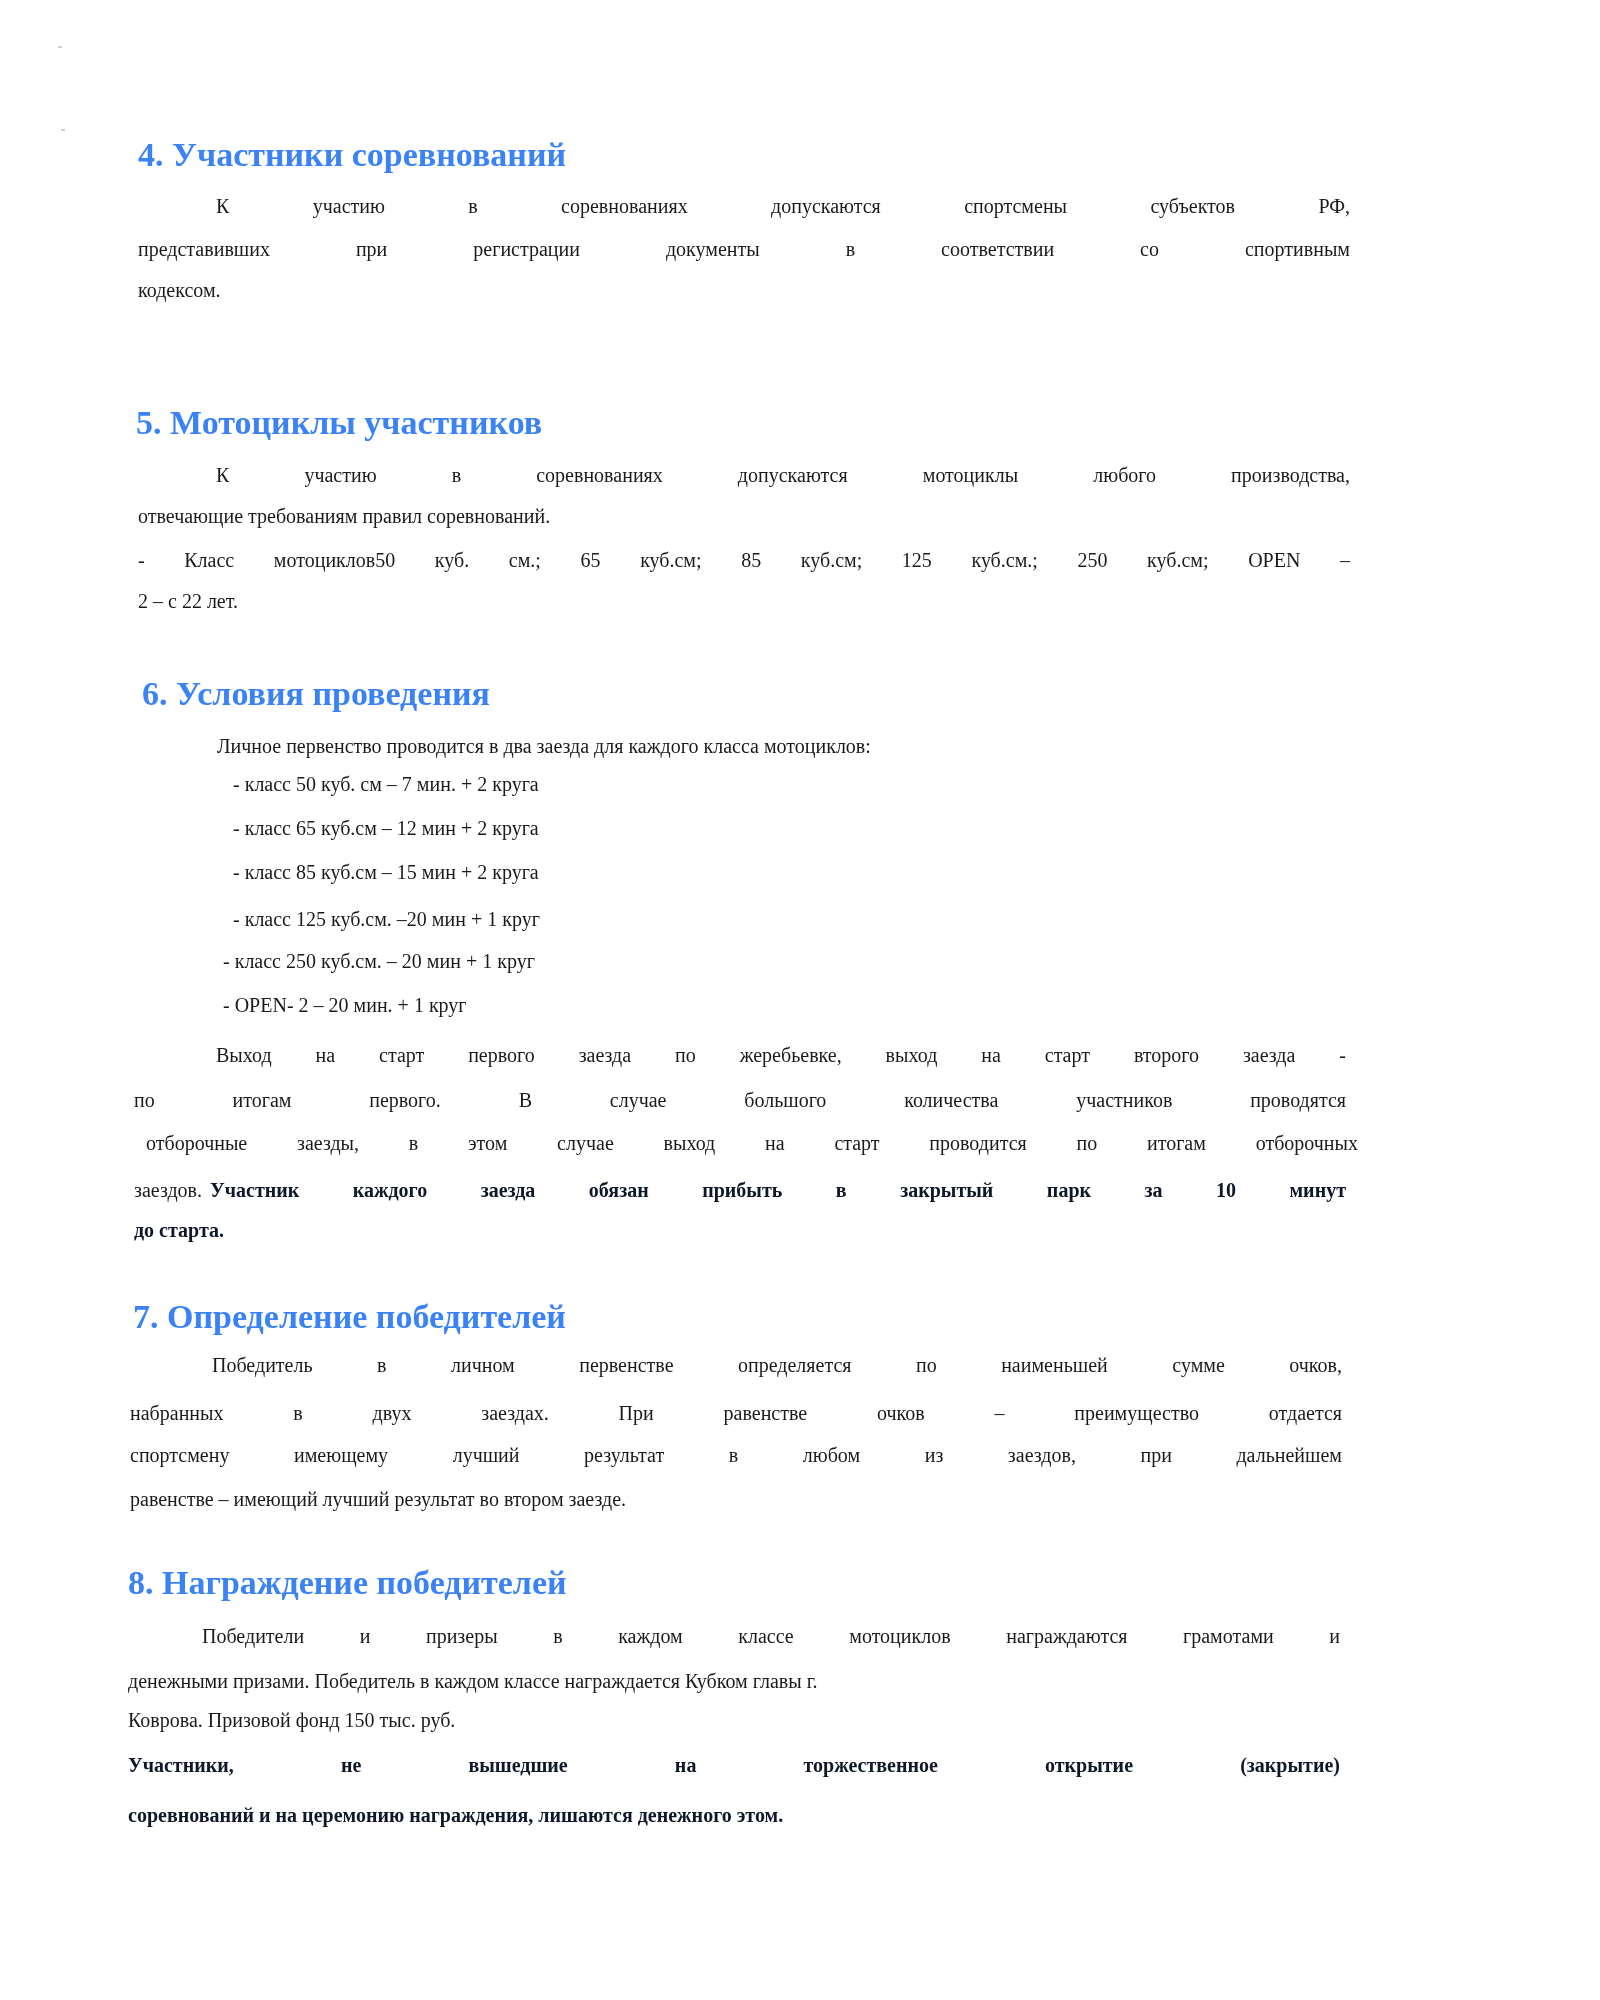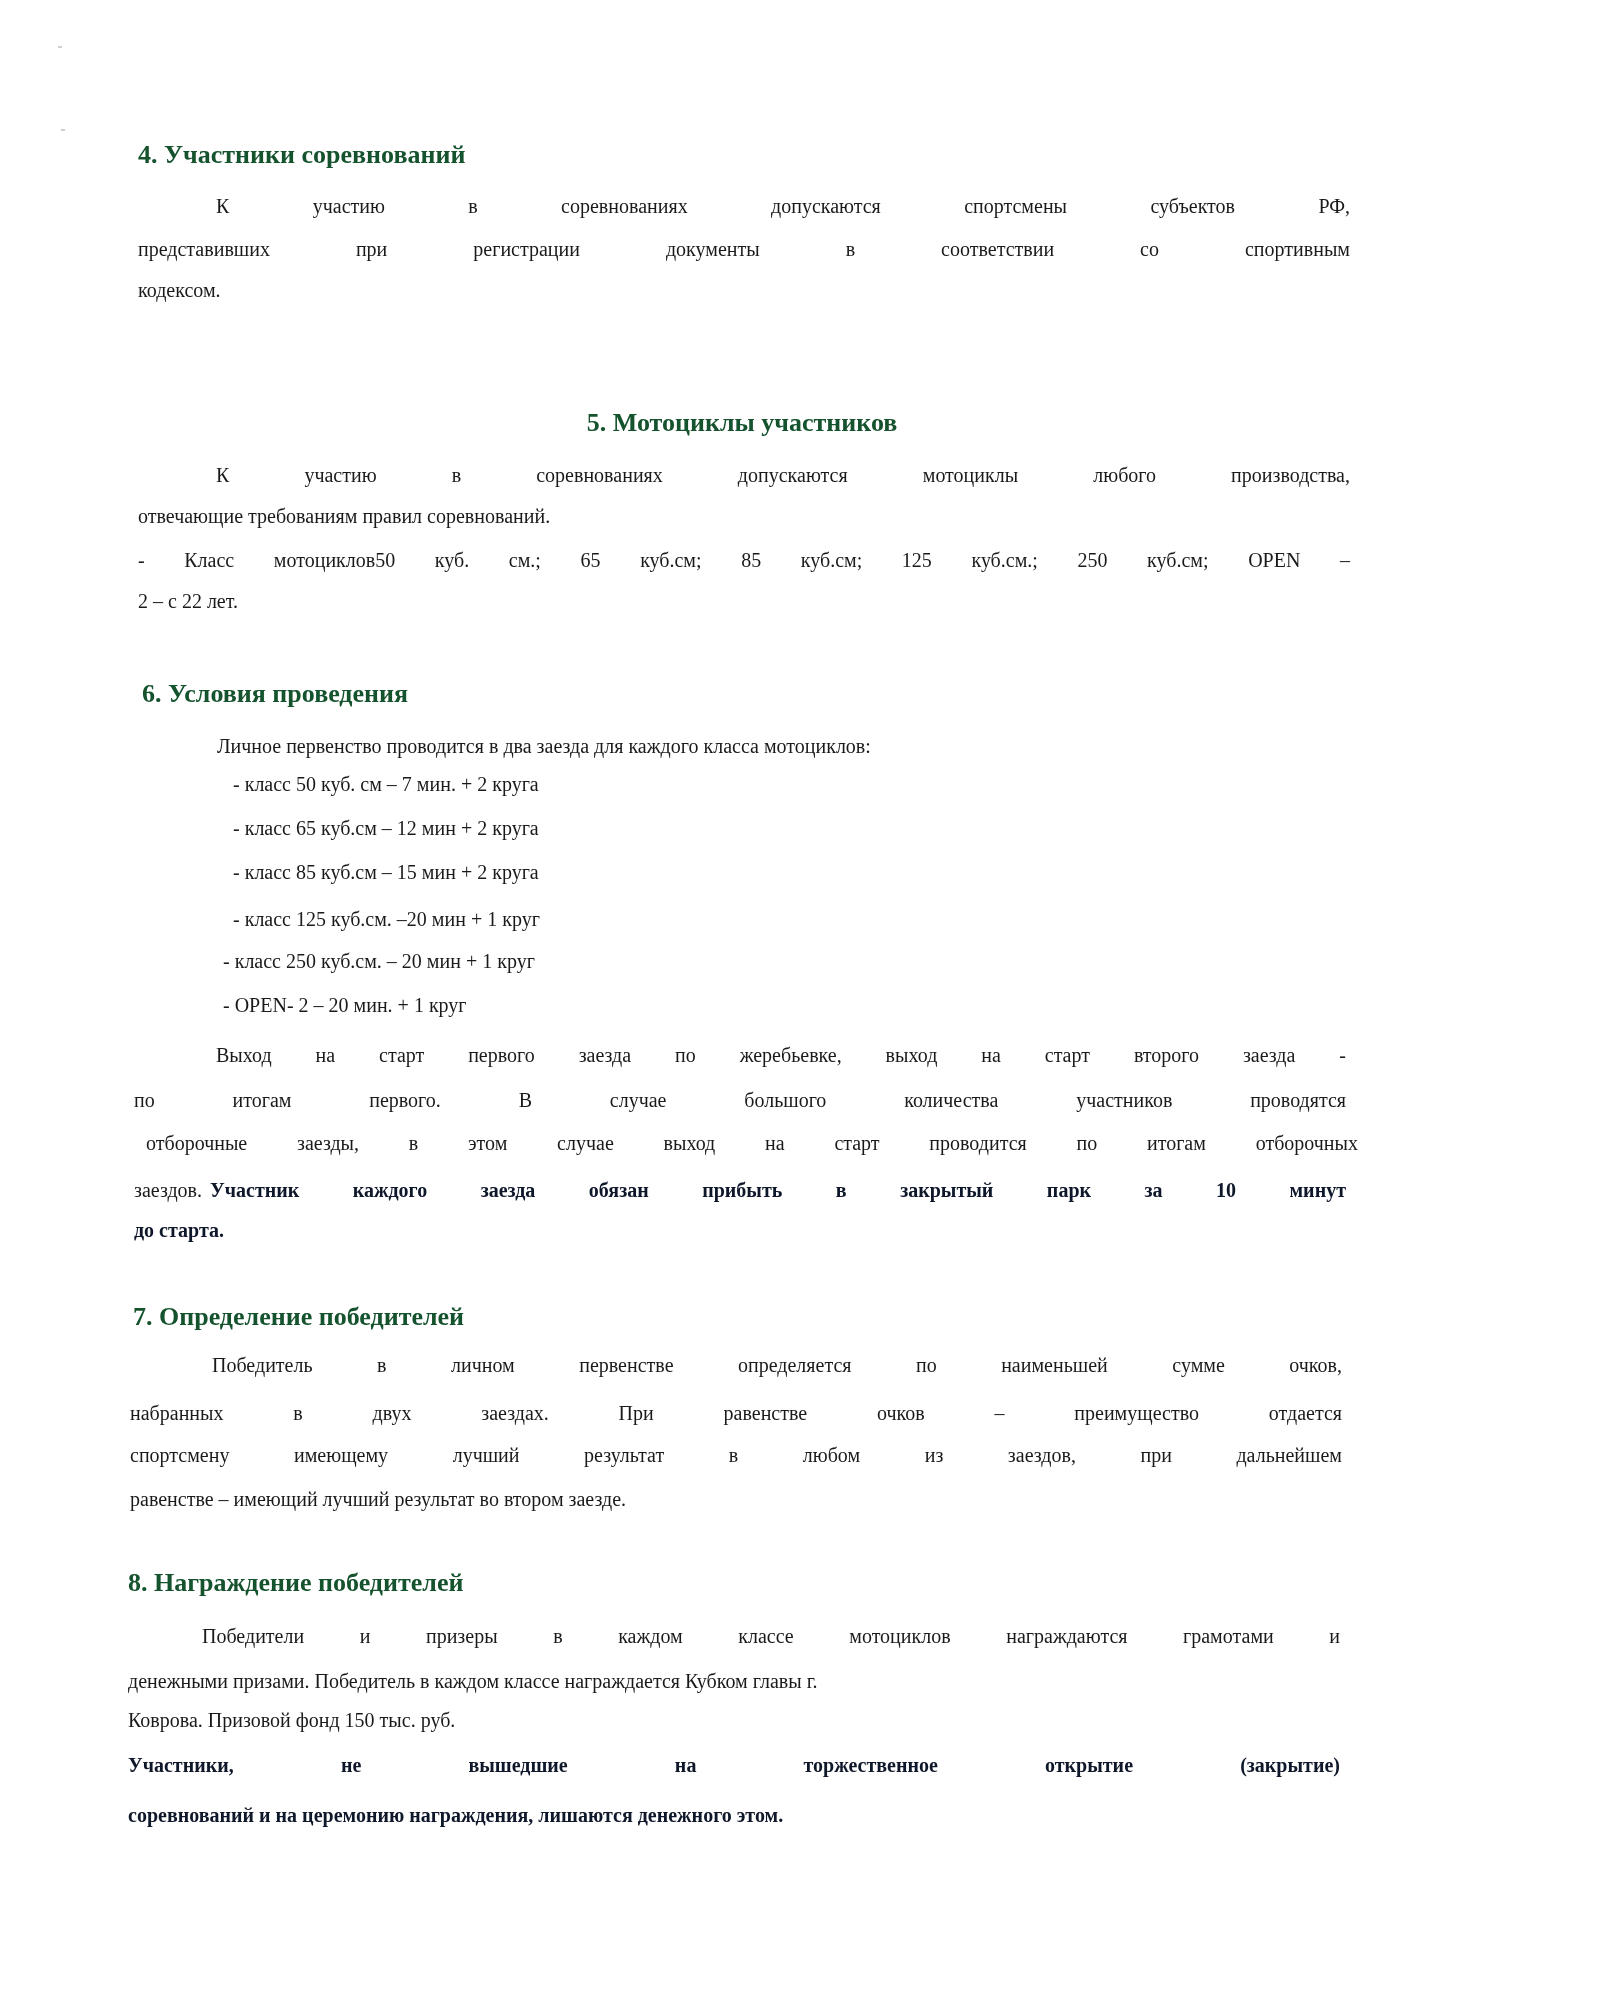--- a/index.html
+++ b/index.html
@@ -1,40 +1,40 @@
 <!DOCTYPE html>
 <html><head>
 <meta charset="utf-8">
 <style>
   html, body { margin: 0; padding: 0; background: #ffffff; }
   body { width: 1600px; height: 2000px; position: relative; overflow: hidden;
          font-family: "Liberation Serif", "DejaVu Serif", serif; color: #1a1a1a; }
   .ln { position: absolute; left: 138px; width: 1212px; height: 40px; line-height: 40px;
         font-size: 20px; white-space: nowrap; }
   .just { text-align: justify; text-align-last: justify; }
-  .h { font-weight: bold; font-size: 26px; color: #14532d; }
+  .h { font-weight: bold; font-size: 34px; color: #3b82f6; }
   .b { font-weight: bold; color: #0f172a; }
   .ind { padding-left: 78px; box-sizing: border-box; }
   .speck { position: absolute; width: 4px; height: 2px; background: #cfcfcf; }
 </style>
 </head>
 <body>
 
 <div class="speck" style="left:58px;top:46px;"></div>
 <div class="speck" style="left:61px;top:129px;"></div>
 
 <div>
   <div class="ln h" style="top:135px;">4.  Участники соревнований</div>
   <div class="ln just ind" style="top:186px;">К участию в соревнованиях допускаются спортсмены субъектов РФ,</div>
   <div class="ln just" style="top:229px;">представивших при регистрации документы в соответствии со спортивным</div>
   <div class="ln" style="top:270px;">кодексом.</div>
 </div>
 
 <div>
-  <div class="ln h" style="top:403px;left:136px;text-align:center;">5. Мотоциклы участников</div>
+  <div class="ln h" style="top:403px;left:136px;">5. Мотоциклы участников</div>
   <div class="ln just ind" style="top:455px;">К участию в соревнованиях допускаются мотоциклы любого производства,</div>
   <div class="ln" style="top:496px;">отвечающие требованиям правил соревнований.</div>
   <div class="ln just" style="top:540px;">- Класс мотоциклов50 куб. см.; 65 куб.см; 85 куб.см; 125 куб.см.; 250 куб.см; OPEN –</div>
   <div class="ln" style="top:581px;">2 – с 22 лет.</div>
 </div>
 
 <div>
   <div class="ln h" style="top:674px;left:142px;">6.  Условия проведения</div>
   <div class="ln" style="top:726px;left:217px;width:1100px;">Личное первенство проводится в два заезда для каждого класса мотоциклов:</div>
   <div class="ln" style="top:764px;left:233px;width:600px;">- класс 50 куб. см – 7 мин. + 2 круга</div>

